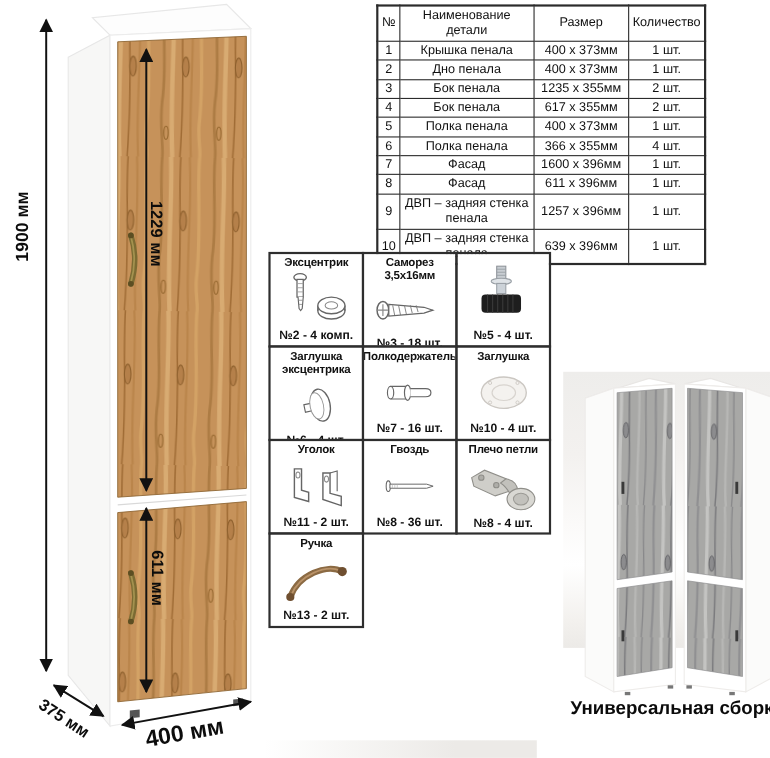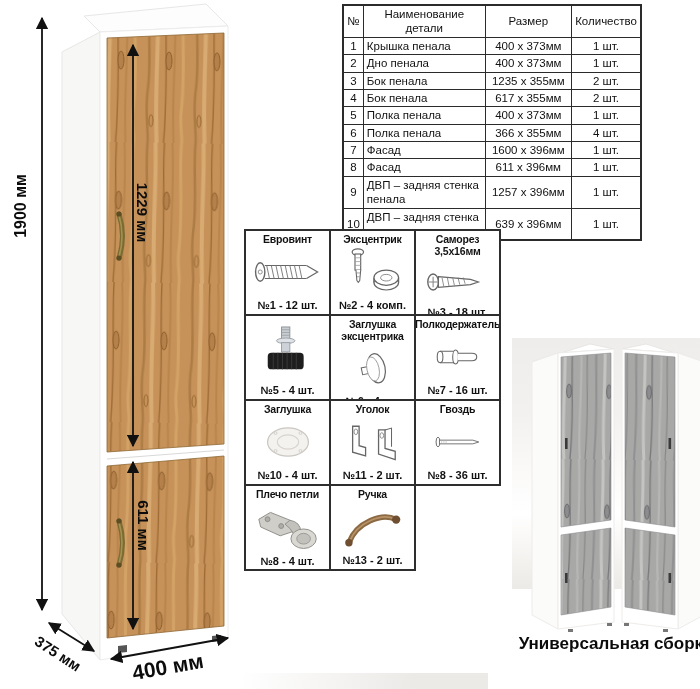--- a/index.html
+++ b/index.html
@@ -15,21 +15,21 @@
   .dim-375{width:72px;left:22px;top:645px;transform:rotate(33deg);}
   .dim-400{width:110px;left:113px;top:655px;transform:rotate(-10deg);font-size:21px;}
 
   
   .parts-table{position:absolute;left:342px;top:4px;border-collapse:collapse;border:2px solid #2b2b2b;
                font-size:11.5px;line-height:1.25;table-layout:fixed;}
   .parts-table th,.parts-table td{border:1px solid #2b2b2b;padding:1px 3px;overflow:hidden;}
   .parts-table th{font-weight:normal;text-align:center;height:17px;}
   .col-num{width:20px;} .col-name{width:122px;} .col-size{width:86px;} .col-qty{width:70px;}
   .c-num,.c-size,.c-qty{text-align:center;white-space:nowrap;}
-  .c-name{text-align:left;}
+  .c-name{text-align:center;}
 
   
   .hw-grid{position:absolute;left:246px;top:231px;display:grid;
            grid-template-columns:repeat(3,83px);grid-auto-rows:83px;gap:2px;}
   .hw-cell{outline:2px solid #2e2e2e;background:#fff;display:flex;flex-direction:column;
            align-items:center;overflow:hidden;}
   .hw-title{font-weight:bold;font-size:10.5px;letter-spacing:-0.2px;line-height:1.12;
             text-align:center;white-space:pre-line;padding-top:3px;}
   .hw-icon{flex:1;display:flex;align-items:center;justify-content:center;width:100%;}
   .hw-icon svg{display:block;}
@@ -180,33 +180,20 @@
           <td class="c-num">10</td>
           <td class="c-name">ДВП – задняя стенка пенала</td>
           <td class="c-size">639 х 396мм</td>
           <td class="c-qty">1 шт.</td>
         </tr>
       </tbody>
   </table>
 
   <div class="hw-grid" id="hw-grid">
       <div class="hw-cell">
-        <div class="hw-title">Евровинт</div>
-        <div class="hw-icon">
-          <svg width="72" height="50" viewBox="0 0 76 54">
-  <ellipse cx="8" cy="27" rx="5" ry="10" fill="#fff" stroke="#666" stroke-width="1.5"></ellipse>
-  <circle cx="8" cy="27" r="2.2" fill="none" stroke="#888"></circle>
-  <path d="M13,20 H58 M13,34 H58" stroke="#666" stroke-width="1.3" fill="none"></path>
-  <path d="M15,20 l3,14 m2,-14 l3,14 m2,-14 l3,14 m2,-14 l3,14 m2,-14 l3,14 m2,-14 l3,14 m2,-14 l3,14 m2,-14 l3,14" stroke="#777" stroke-width="1" fill="none"></path>
-  <path d="M58,20 L70,27 L58,34" fill="#fff" stroke="#666" stroke-width="1.3"></path>
-</svg>
-        </div>
-        <div class="hw-qty">№1 - 12 шт.</div>
-      </div>
-      <div class="hw-cell">
         <div class="hw-title">Эксцентрик</div>
         <div class="hw-icon">
           <svg width="72" height="52" viewBox="0 0 76 54">
   <ellipse cx="22" cy="6" rx="6" ry="3.5" fill="#fff" stroke="#666" stroke-width="1.3"></ellipse>
   <rect x="19" y="8" width="6" height="17" fill="#fff" stroke="#666" stroke-width="1.2"></rect>
   <path d="M19,12 h6 M19,16 h6 M19,20 h6" stroke="#999" stroke-width="0.8"></path>
   <path d="M20,25 l1,11 l1.5,2 l1.5,-2 l1,-11" fill="#fff" stroke="#666" stroke-width="1.1"></path>
   <path d="M20.5,28 h4 M21,32 h3" stroke="#888" stroke-width="0.8"></path>
   <ellipse cx="52" cy="38" rx="13" ry="8" fill="#fff" stroke="#666" stroke-width="1.3"></ellipse>
   <path d="M39,33 v5 M65,33 v5" stroke="#666" stroke-width="1.3"></path>

